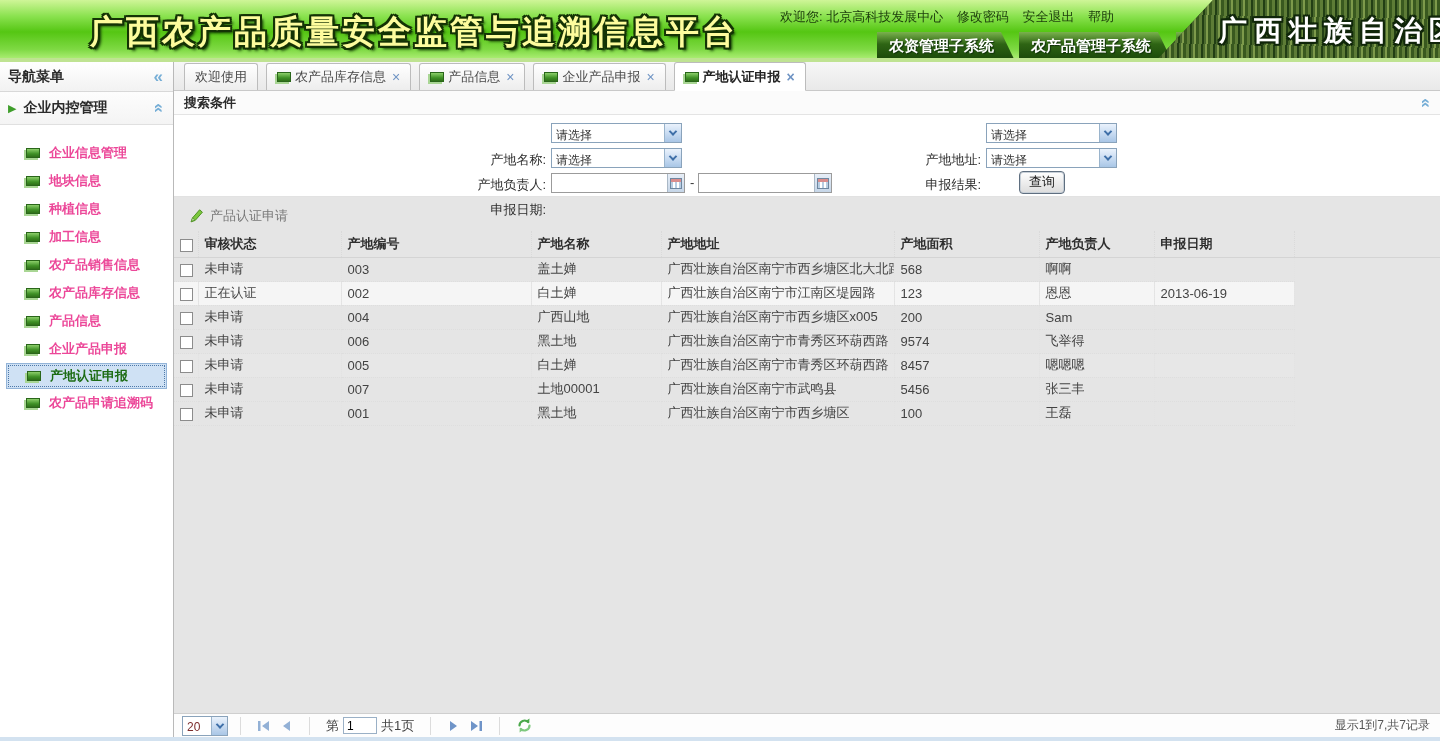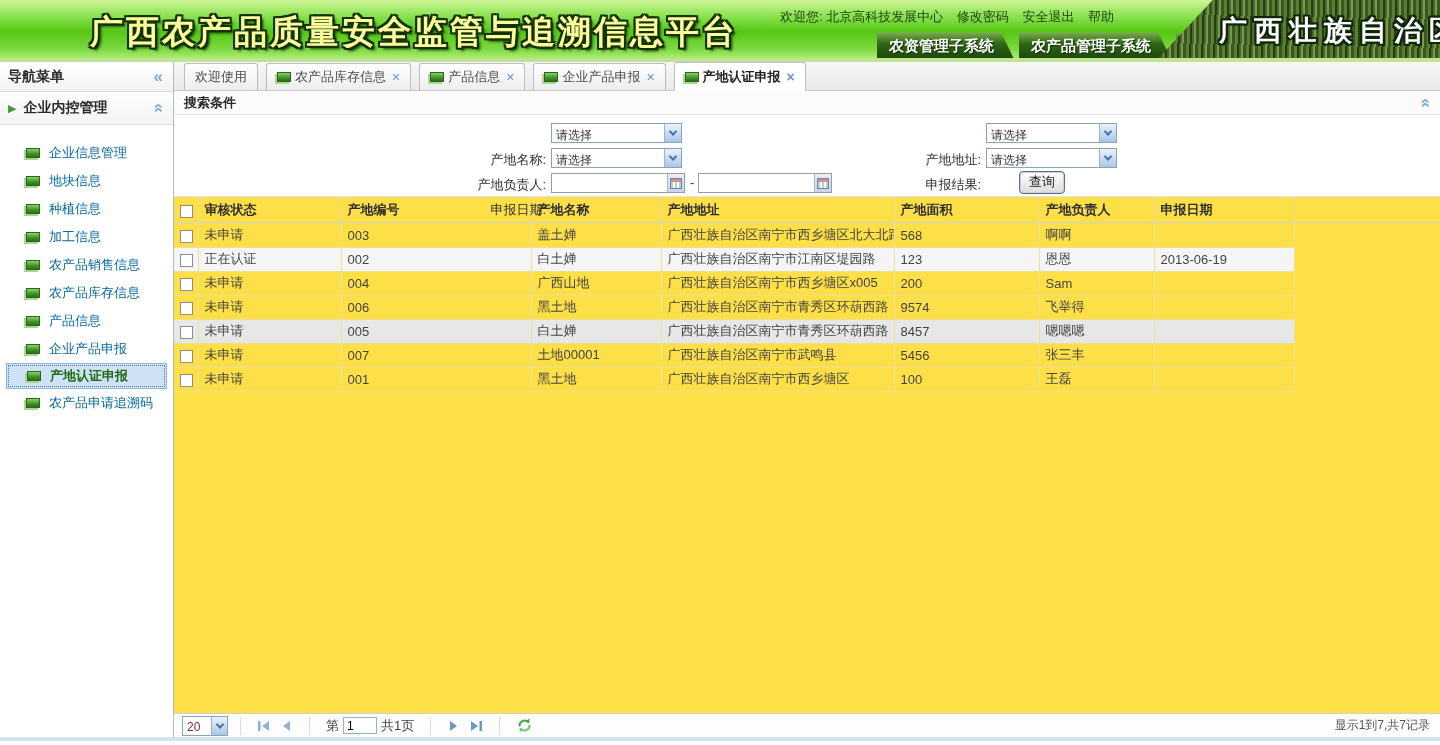--- a/index.html
+++ b/index.html
@@ -30,36 +30,36 @@
   .welcome-row a { color:#1c3c0c; text-decoration:none; margin-left:10px; cursor:pointer; }
   .sys-row { position:absolute; top:32px; right:-68px; display:flex; gap:5px; }
   .sys-btn { height:27px; line-height:27px; padding:0 20px 0 12px; font-size:15px; font-weight:bold;
     color:#fff; text-shadow:1px 1px 1px #10300a; cursor:pointer; white-space:nowrap;
     background:linear-gradient(180deg,#7ab24d 0%,#2e6414 45%,#1c4a0a 100%);
     clip-path:polygon(0 0, calc(100% - 13px) 0, 100% 100%, 0 100%); }
 
   
   .main { display:flex; height:675px;justify-content:center; }
   .sidebar { width:174px; border-right:1px solid #b9b9b9; background:#fff; }
-  .content { flex:1; display:flex; flex-direction:column; background:#fde047; overflow:hidden; }
+  .content { flex:1; display:flex; flex-direction:column; background:#e5e5e5; overflow:hidden; }
 
   
   .nav-title { height:30px; display:flex; align-items:center; justify-content:space-between;
     padding:0 10px 0 8px; font-size:14px; font-weight:bold; color:#2b2b2b;
     background:linear-gradient(180deg,#ffffff,#f2f2f2); border-bottom:1px solid #d8d8d8; }
   .chev-left { color:#76aed6; font-size:17px; font-weight:bold; cursor:pointer; }
   .nav-section { height:33px; display:flex; align-items:center; padding:0 10px 0 8px;
     font-size:14px; font-weight:bold; color:#2b2b2b; border-bottom:1px solid #e0e0e0;
     background:linear-gradient(180deg,#fdfdfd,#f4f4f4); cursor:pointer; }
   .tri-right { color:#3f9e2b; font-size:11px; margin-right:7px; }
   .chev-up { color:#76aed6; font-size:17px; font-weight:bold; margin-left:auto;
     display:inline-block; transform:rotate(90deg); cursor:pointer; }
   .nav-list { list-style:none; padding-top:14px; }
   .nav-item { height:28px; display:flex; align-items:center; padding-left:20px; font-size:13px;
-    color:#0369a1; cursor:pointer; margin:0 6px 0 6px; white-space:nowrap; }
+    color:#ec4899; cursor:pointer; margin:0 6px 0 6px; white-space:nowrap;font-weight:bold; }
   .bicon { position:relative; width:14px; height:10px; margin-right:9px; flex:0 0 14px;
     background:linear-gradient(180deg,#8ccf6a,#3f9126 60%,#2f7019); border:1px solid #2a661a;
     box-shadow:-2px 2px 0 #a9d694; }
   .nav-item.selected { background:#cfe1f4; border:1px solid #93b4d8; outline:1px dotted #4e78a8;
     outline-offset:-3px; font-weight:bold; color:#1d6c14; height:26px; }
 
   
   .tabbar { height:29px; background:linear-gradient(180deg,#f7f7f7,#e9e9e9);
     border-bottom:1px solid #c9c9c9; display:flex; align-items:flex-end; padding-left:10px; gap:8px; }
   .tab { display:flex; align-items:center; height:27px; padding:0 10px; font-size:13px; color:#4a4a4a;
@@ -291,20 +291,27 @@
         <input value="" style="">
         <span class="calbtn">
             <span class="cal"></span>
           </span>
       </div>
       <button class="qbtn" style="left:845px;top:56px">查询</button>
     </div>
 
     <div class="divider"></div>
 
+    <div class="caption">
+      <svg width="16" height="16" viewBox="0 0 16 16">
+        <path d="M3.2 13.8 L4.6 9.8 L11.6 1.8 L14.4 4.2 L7.2 12.4 Z" fill="#7cc83e" stroke="#4f9224" stroke-width="1"></path>
+        <path d="M3.2 13.8 L4.6 9.8 L6.4 11.4 Z" fill="#e8f4d8" stroke="#4f9224" stroke-width="0.8"></path>
+      </svg>
+      <span>产品认证申请</span>
+    </div>
 
     <table class="grid">
       <colgroup>
         <col class="c-cb">
           <col class="c-st">
           <col class="c-code">
           <col class="c-name">
           <col class="c-addr">
         <col class="c-area">
           <col class="c-mgr">

